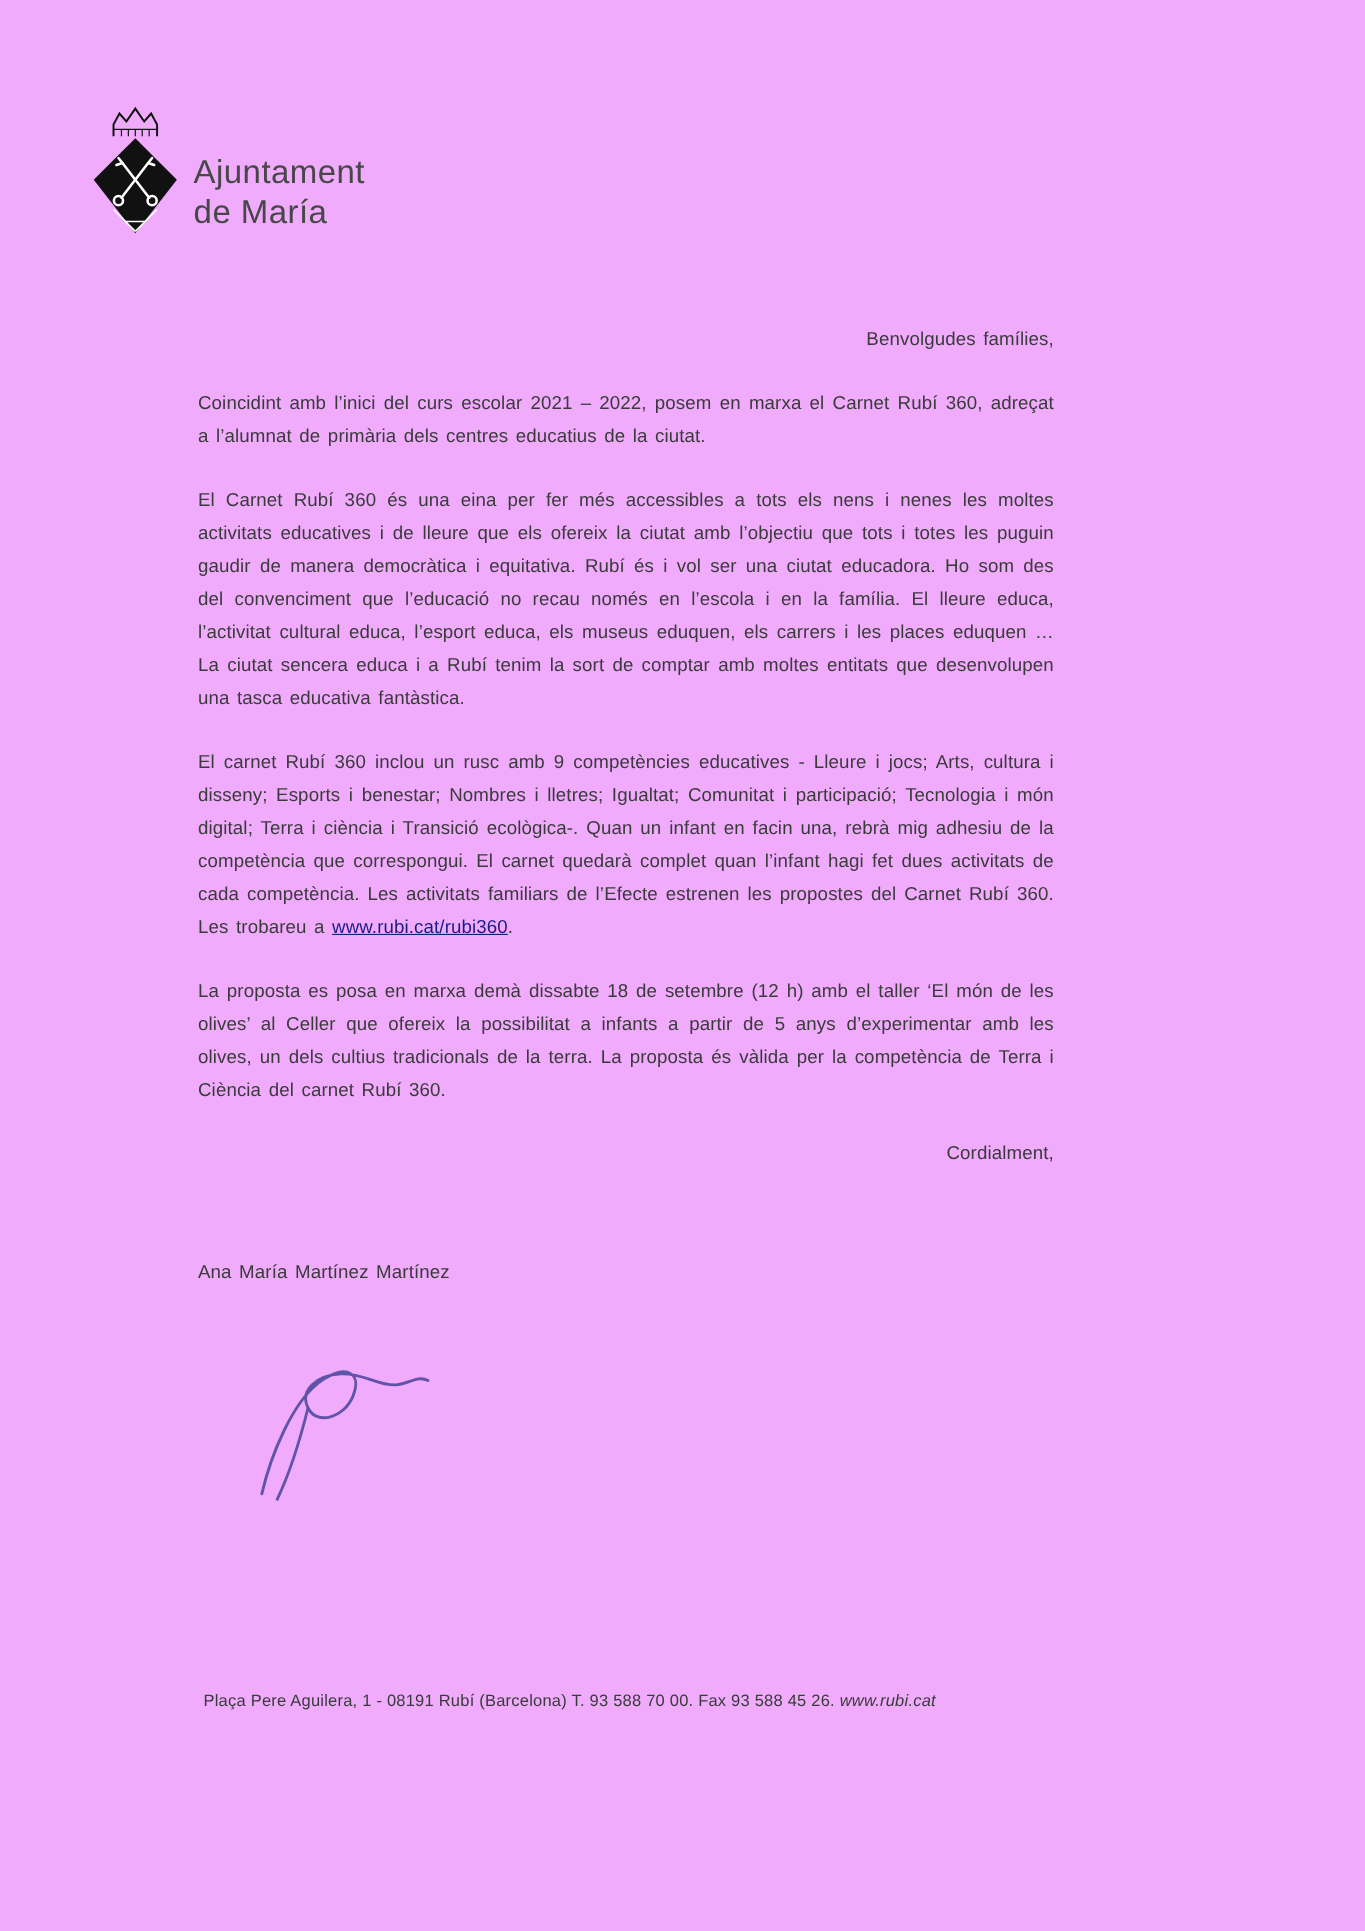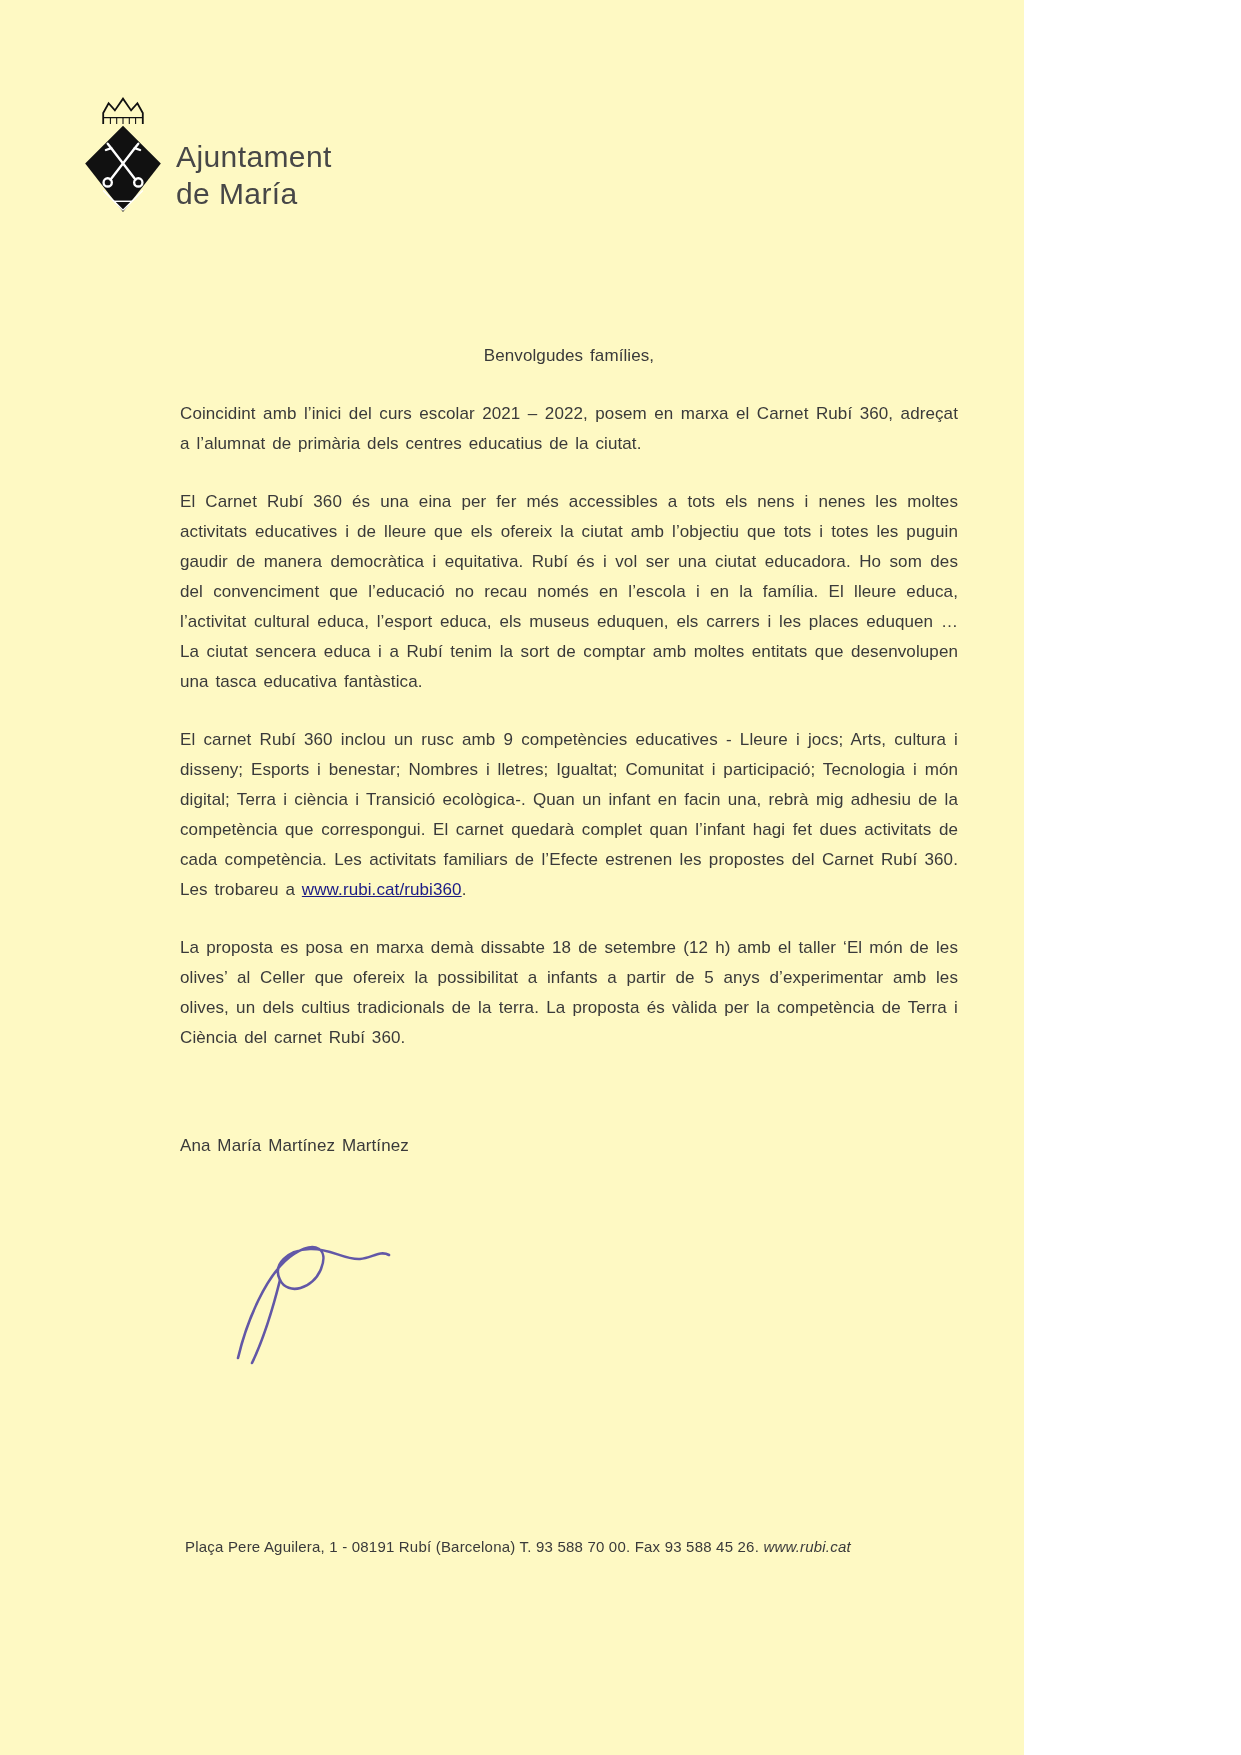--- a/index.html
+++ b/index.html
@@ -1,21 +1,21 @@
 <!DOCTYPE html>
 <html><head>
 <meta charset="utf-8">
 <style>
   * { margin: 0; padding: 0; box-sizing: border-box; }
   html, body { background: #ffffff; }
   .page {
     position: relative;
-    width: 1024px;
+    width: 1241px;
     height: 1755px;
-    background: #fef9c3;
+    background: #f0abfc;
     font-family: "Liberation Sans", sans-serif;
     color: #3a3a3a;
     overflow: hidden;
   }
   .logo-emblem {
     position: absolute;
     left: 78px;
     top: 96px;
   }
   .logo-text {
@@ -33,21 +33,21 @@
     top: 294px;
     width: 778px;
     font-size: 17px;
     line-height: 30px;
     text-align: justify;
     word-spacing: 2px;
     letter-spacing: 0.1px;
     color: #3a3a3a;
   }
   .content p { margin: 0 0 28px 0; }
-  .content p.left { text-align: center; margin-top: 47px; }
+  .content p.left { text-align: right; }
   a.inline-link {
     color: #1b1b86;
     text-decoration: underline;
     cursor: pointer;
   }
   .sig-space { height: 48px; }
   .signer div { line-height: 34px; text-align: left; }
   .signature-svg {
     position: absolute;
     left: 222px;
@@ -104,20 +104,21 @@
     <div>Ajuntament</div>
     <div>de María</div>
   </div>
 
   <main class="content">
     <p class="left">Benvolgudes famílies,</p>
     <p>Coincidint amb l’inici del curs escolar 2021 – 2022, posem en marxa el Carnet Rubí 360, adreçat a l’alumnat de primària dels centres educatius de la ciutat.</p>
     <p>El Carnet Rubí 360 és una eina per fer més accessibles a tots els nens i nenes les moltes activitats educatives i de lleure que els ofereix la ciutat amb l’objectiu que tots i totes les puguin gaudir de manera democràtica i equitativa. Rubí és i vol ser una ciutat educadora. Ho som des del convenciment que l’educació no recau només en l’escola i en la família. El lleure educa, l’activitat cultural educa, l’esport educa, els museus eduquen, els carrers i les places eduquen … La ciutat sencera educa i a Rubí tenim la sort de comptar amb moltes entitats que desenvolupen una tasca educativa fantàstica.</p>
     <p><span>El carnet Rubí 360 inclou un rusc amb 9 competències educatives - Lleure i jocs; Arts, cultura i disseny; Esports i benestar; Nombres i lletres; Igualtat; Comunitat i participació; Tecnologia i món digital; Terra i ciència i Transició ecològica-. Quan un infant en facin una, rebrà mig adhesiu de la competència que correspongui. El carnet quedarà complet quan l’infant hagi fet dues activitats de cada competència. Les activitats familiars de l’Efecte estrenen les propostes del Carnet Rubí 360. Les trobareu a </span><a class="inline-link" href="#">www.rubi.cat/rubi360</a><span>.</span></p>
     <p>La proposta es posa en marxa demà dissabte 18 de setembre (12 h) amb el taller ‘El món de les olives’ al Celler que ofereix la possibilitat a infants a partir de 5 anys d’experimentar amb les olives, un dels cultius tradicionals de la terra. La proposta és vàlida per la competència de Terra i Ciència del carnet Rubí 360.</p>
+    <p class="left">Cordialment,</p>
     <div class="sig-space"></div>
     <div class="signer">
       <div>Ana María Martínez Martínez</div>
     </div>
   </main>
 
   <svg class="signature-svg" width="180" height="140" viewBox="0 0 180 140" aria-hidden="true">
     <g stroke="#5a4fa5" stroke-width="2.6" fill="none" stroke-linecap="round" stroke-linejoin="round" opacity="0.95">
       <path d="M16,126 C24,92 44,40 72,22 C94,8 107,17 99,37 C91,57 66,64 58,48 C50,32 66,18 88,17 C108,16 122,28 138,27 C150,26 158,18 167,23"></path>
       <path d="M58,48 C50,80 42,106 30,131"></path>

